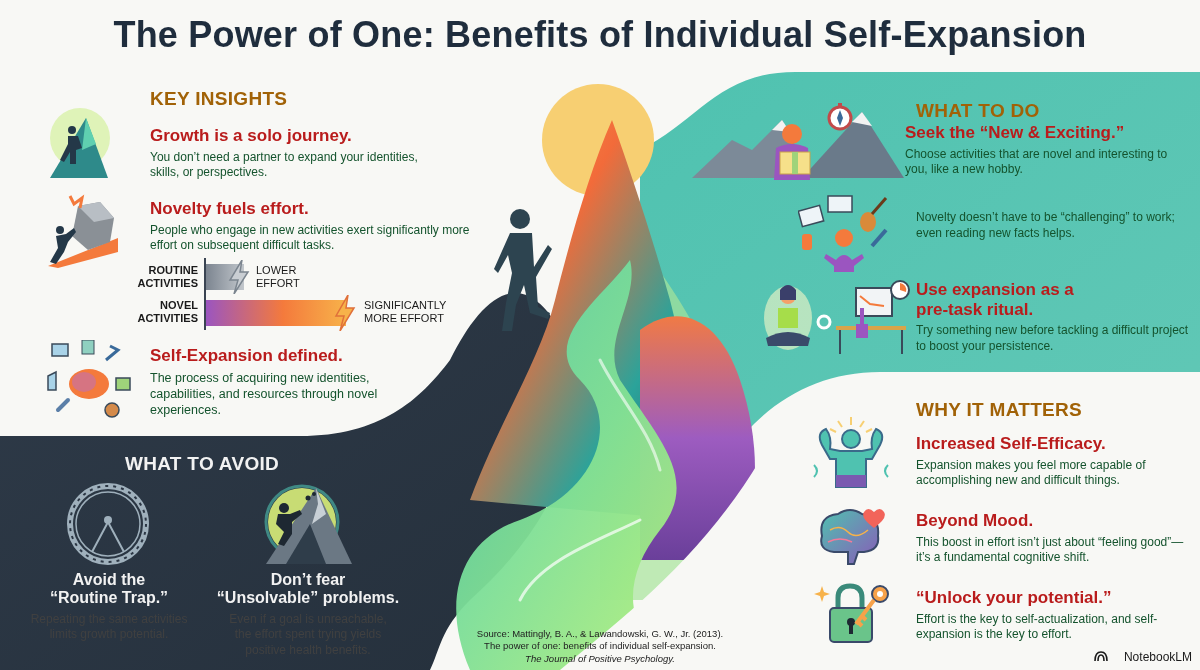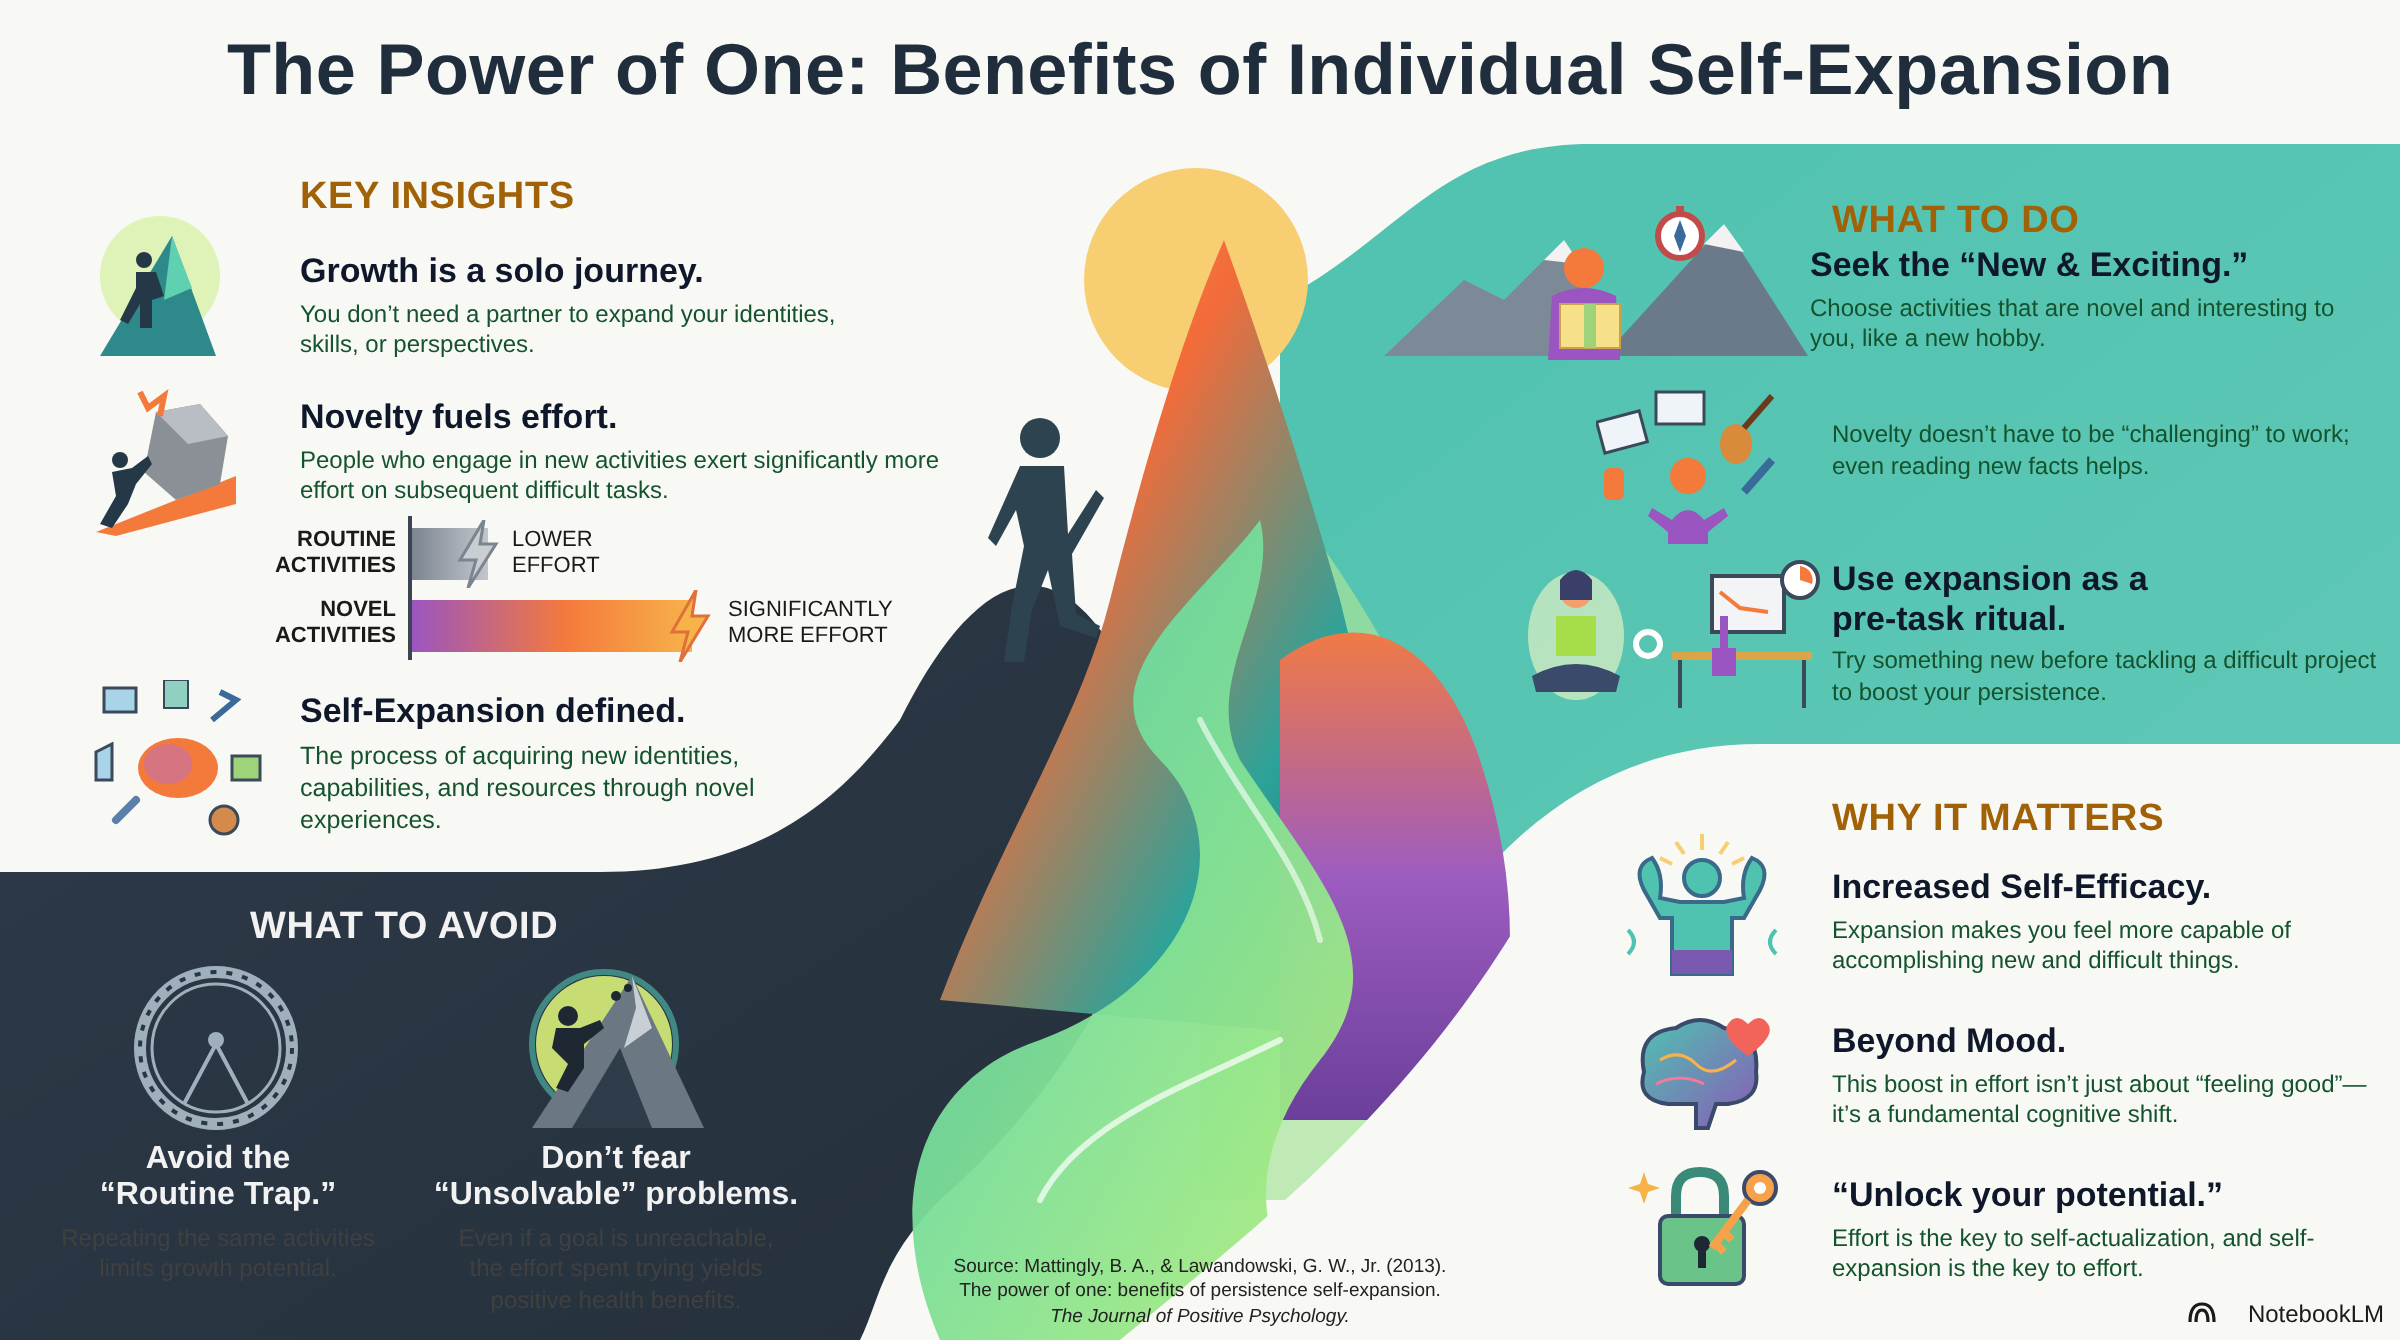--- a/index.html
+++ b/index.html
@@ -18,21 +18,21 @@
     color: #1f2d3d; letter-spacing: 0.2px;
   }
 
   
   .bg-svg { position: absolute; left: 0; top: 0; width: 1200px; height: 670px; }
 
   
   .sec-head { position: absolute; font-size: 19px; font-weight: 700; color: #a16207; letter-spacing: 0.3px; }
   .sec-head.light { color: #f2f2f2; }
 
-  .item-title { font-size: 17px; font-weight: 700; color: #0f172a; line-height: 1.15; }
+  .item-title { font-size: 17px; font-weight: 700; color: #b91c1c; line-height: 1.15; }
   .item-desc { font-size: 12px; color: #14532d; line-height: 1.3; margin-top: 4px; }
 
   .item { position: absolute; }
 
   
   .avoid-item { position: absolute; text-align: center; color: #f2f2f2; }
   .avoid-item .item-title { color: #f2f2f2; font-size: 16px; }
   .avoid-item .item-desc { color: #404040; }
 
   
@@ -328,21 +328,21 @@
   <path d="M60 18 L 42 42 M 48 34 L 52 38 M 44 40 L 48 44" stroke="#f7a24a" stroke-width="4"></path>
   <path d="M6 10 L 8 4 L 10 10 L 16 12 L 10 14 L 8 20 L 6 14 L 0 12 Z" fill="#f7b24a"></path>
 </svg>
 <div class="item" style="left:916px; top:588px; width:280px;">
   <div class="item-title">“Unlock your potential.”</div>
   <div class="item-desc">Effort is the key to self-actualization, and self-expansion is the key to effort.</div>
 </div>
 
 <div class="source">
   <div>Source: Mattingly, B. A., &amp; Lawandowski, G. W., Jr. (2013).</div>
-  <div>The power of one: benefits of persistence self-expansion.</div>
+  <div>The power of one: benefits of individual self-expansion.</div>
   <div><i>The Journal of Positive Psychology.</i></div>
 </div>
 
 <div class="brand">
   <svg width="14" height="12" viewBox="0 0 14 12">
     <path d="M1 11 Q 1 2 7 2 Q 13 2 13 11" stroke="#1a1a1a" stroke-width="1.6" fill="none"></path>
     <path d="M4 11 Q 4 5 7 5 Q 10 5 10 11" stroke="#1a1a1a" stroke-width="1.6" fill="none"></path>
   </svg>
   <span>NotebookLM</span>
 </div>

